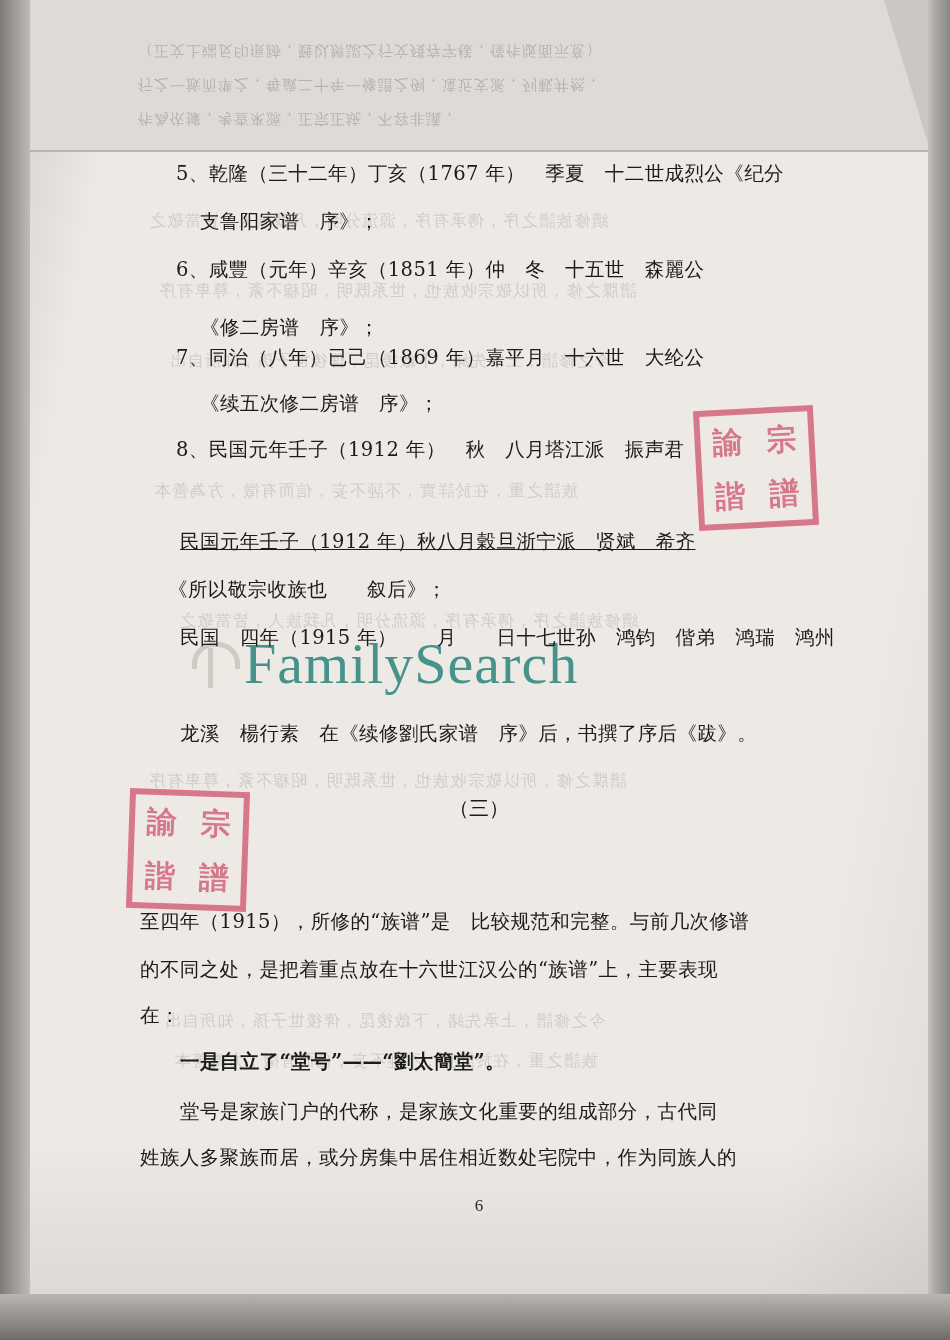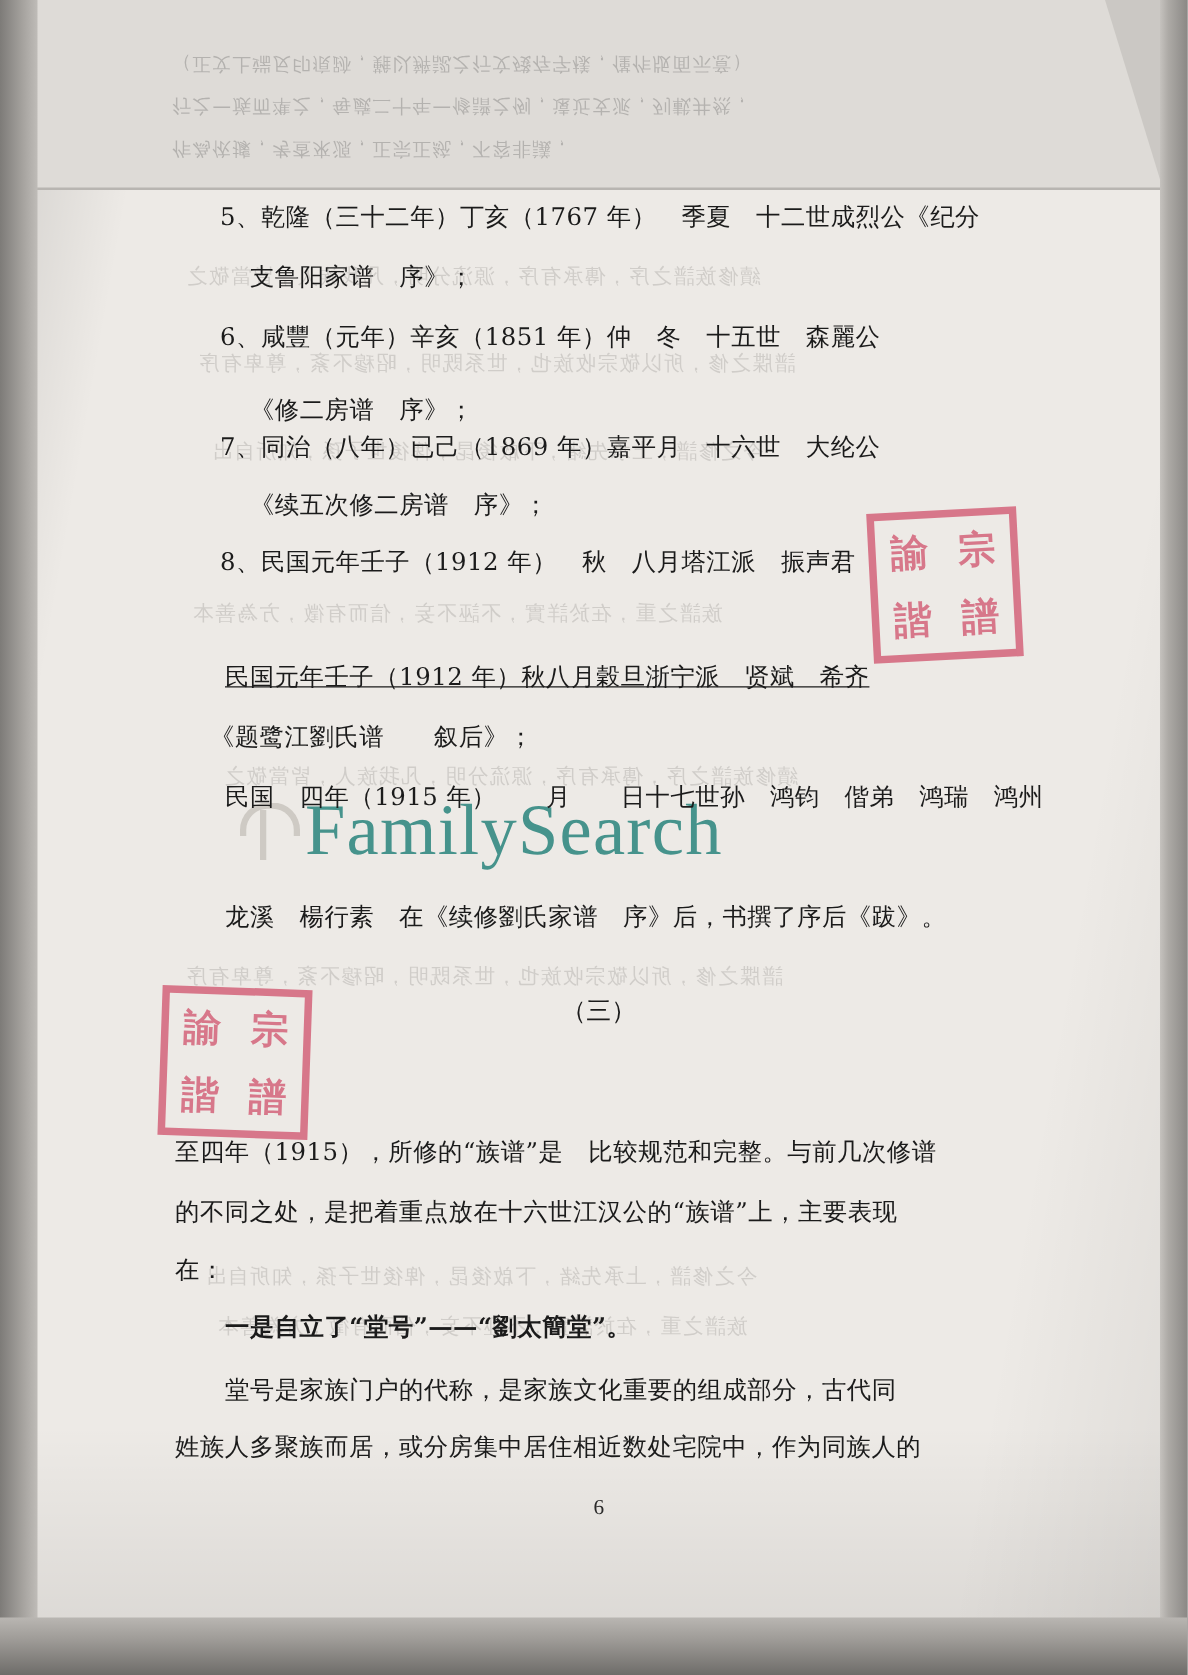--- a/index.html
+++ b/index.html
@@ -240,21 +240,21 @@
 
       <div class="line" style="left:148px; top:258px;">6、咸豐（元年）辛亥（1851 年）仲　冬　十五世　森麗公</div>
       <div class="line" style="left:172px; top:316px;">《修二房谱　序》；</div>
 
       <div class="line" style="left:148px; top:346px;">7、同治（八年）已己（1869 年）嘉平月　十六世　大纶公</div>
       <div class="line" style="left:172px; top:392px;">《续五次修二房谱　序》；</div>
 
       <div class="line" style="left:148px; top:438px;">8、民国元年壬子（1912 年）　秋　八月塔江派　振声君</div>
 
       <div class="line" style="left:152px; top:530px;text-decoration:underline;">民国元年壬子（1912 年）秋八月穀旦浙宁派　贤斌　希齐</div>
-      <div class="line" style="left:140px; top:578px;">《题鹭江劉氏谱　　叙后》；</div>
+      <div class="line" style="left:140px; top:578px;">《所以敬宗收族也　　叙后》；</div>
 
       <div class="line" style="left:152px; top:626px;">民国　四年（1915 年）　　月　　日十七世孙　鸿钧　偕弟　鸿瑞　鸿州</div>
 
       <div class="line" style="left:152px; top:722px;">龙溪　楊行素　在《续修劉氏家谱　序》后，书撰了序后《跋》。</div>
 
       <div class="section-mark">（三）</div>
 
       <div class="line" style="left:112px; top:910px;">至四年（1915），所修的“族谱”是　比较规范和完整。与前几次修谱</div>
       <div class="line" style="left:112px; top:958px;">的不同之处，是把着重点放在十六世江汉公的“族谱”上，主要表现</div>
       <div class="line" style="left:112px; top:1004px;">在：</div>

